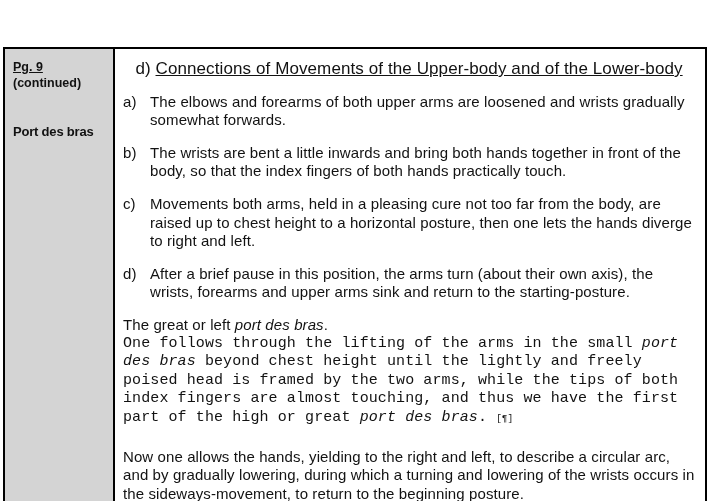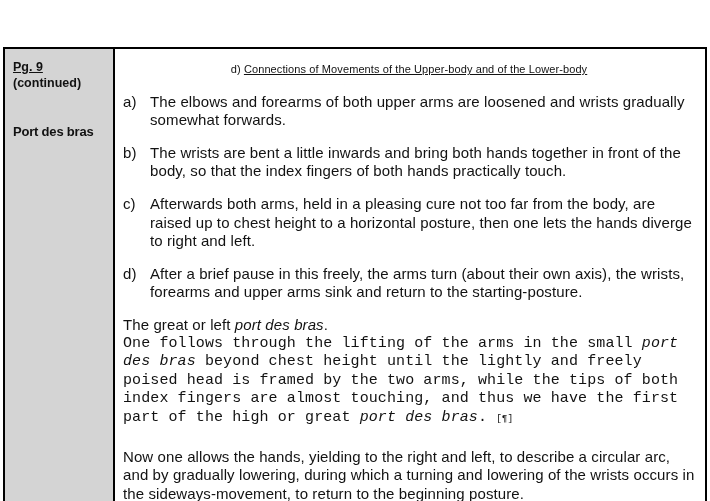--- a/index.html
+++ b/index.html
@@ -32,21 +32,21 @@
   .it { font-style: italic; }
   .main {
     flex: 1 1 auto;
     padding: 9px 10px 0 8px;
     font-size: 15px;
     line-height: 18.6px;
     letter-spacing: 0.1px;
   }
   .heading {
     text-align: center;
-    font-size: 11px;
+    font-size: 17px;
     margin-top: 2px;
   }
   .para { margin-top: 13px; }
   .para-tight { margin-top: 0; font-family: Liberation Mono, monospace; }
   .list-item {
     margin-top: 14px;
     display: flex;
     align-items: flex-start;
   }
   .list-item .label { width: 27px; flex-shrink: 0; }
@@ -82,26 +82,26 @@
       <span class="text">The elbows and forearms of both upper arms are loosened and wrists gradually somewhat forwards.</span>
     </div>
 
     <div class="list-item">
       <span class="label">b)</span>
       <span class="text">The wrists are bent a little inwards and bring both hands together in front of the body, so that the index fingers of both hands practically touch.</span>
     </div>
 
     <div class="list-item">
       <span class="label">c)</span>
-      <span class="text">Afterwards both arms, held in a pleasing cure not too far from the body, are raised up to chest height to a horizontal posture, then one lets the hands diverge to right and left.</span>
+      <span class="text">Movements both arms, held in a pleasing cure not too far from the body, are raised up to chest height to a horizontal posture, then one lets the hands diverge to right and left.</span>
     </div>
 
     <div class="list-item">
       <span class="label">d)</span>
-      <span class="text">After a brief pause in this freely, the arms turn (about their own axis), the wrists, forearms and upper arms sink and return to the starting-posture.</span>
+      <span class="text">After a brief pause in this position, the arms turn (about their own axis), the wrists, forearms and upper arms sink and return to the starting-posture.</span>
     </div>
 
     <div class="great-block">
       <div>
         <span>The great or left </span><span class="it">port des bras</span><span>.</span>
       </div>
       <div class="para-tight">
         <span>One follows through the lifting of the arms in the small </span><span class="it">port des bras</span><span> beyond chest height until the lightly and freely poised head is framed by the two arms, while the tips of both index fingers are almost touching, and thus we have the first part of the high or great </span><span class="it">port des bras</span><span>. </span><span class="fn-marker">[¶]</span>
       </div>
     </div>

